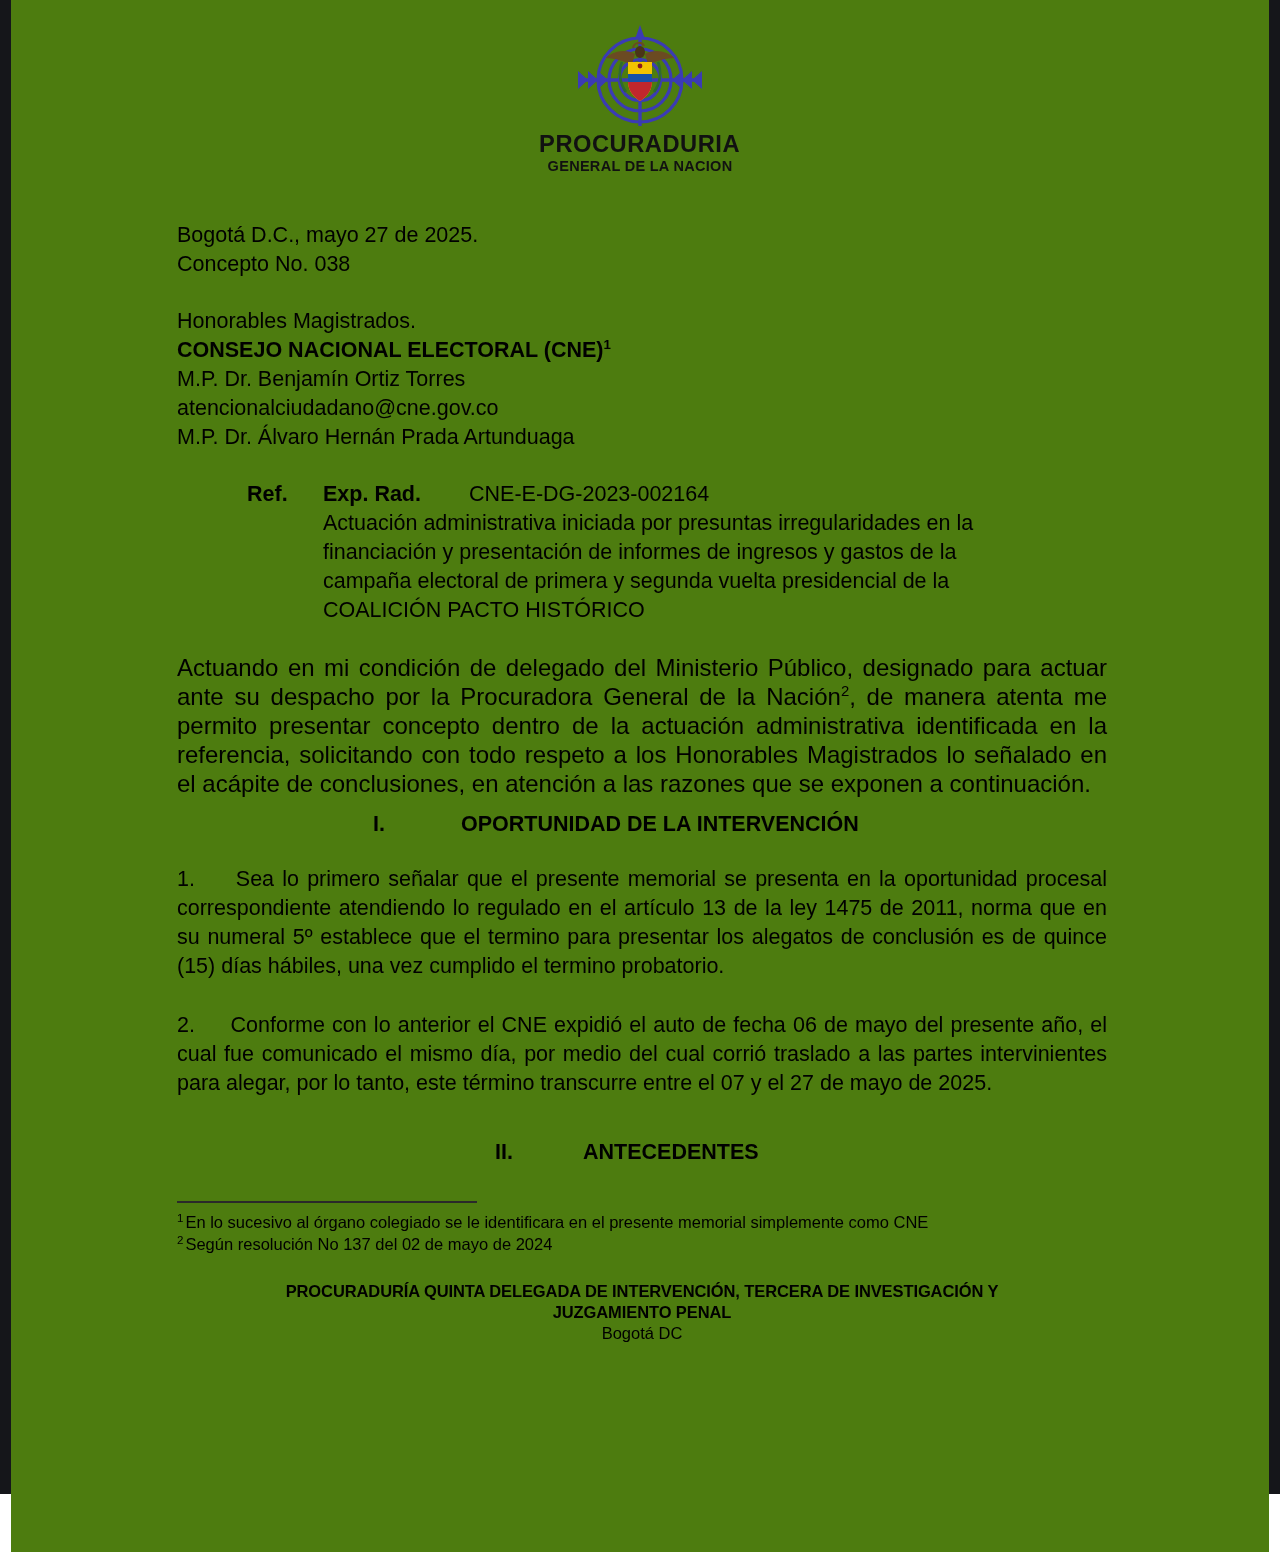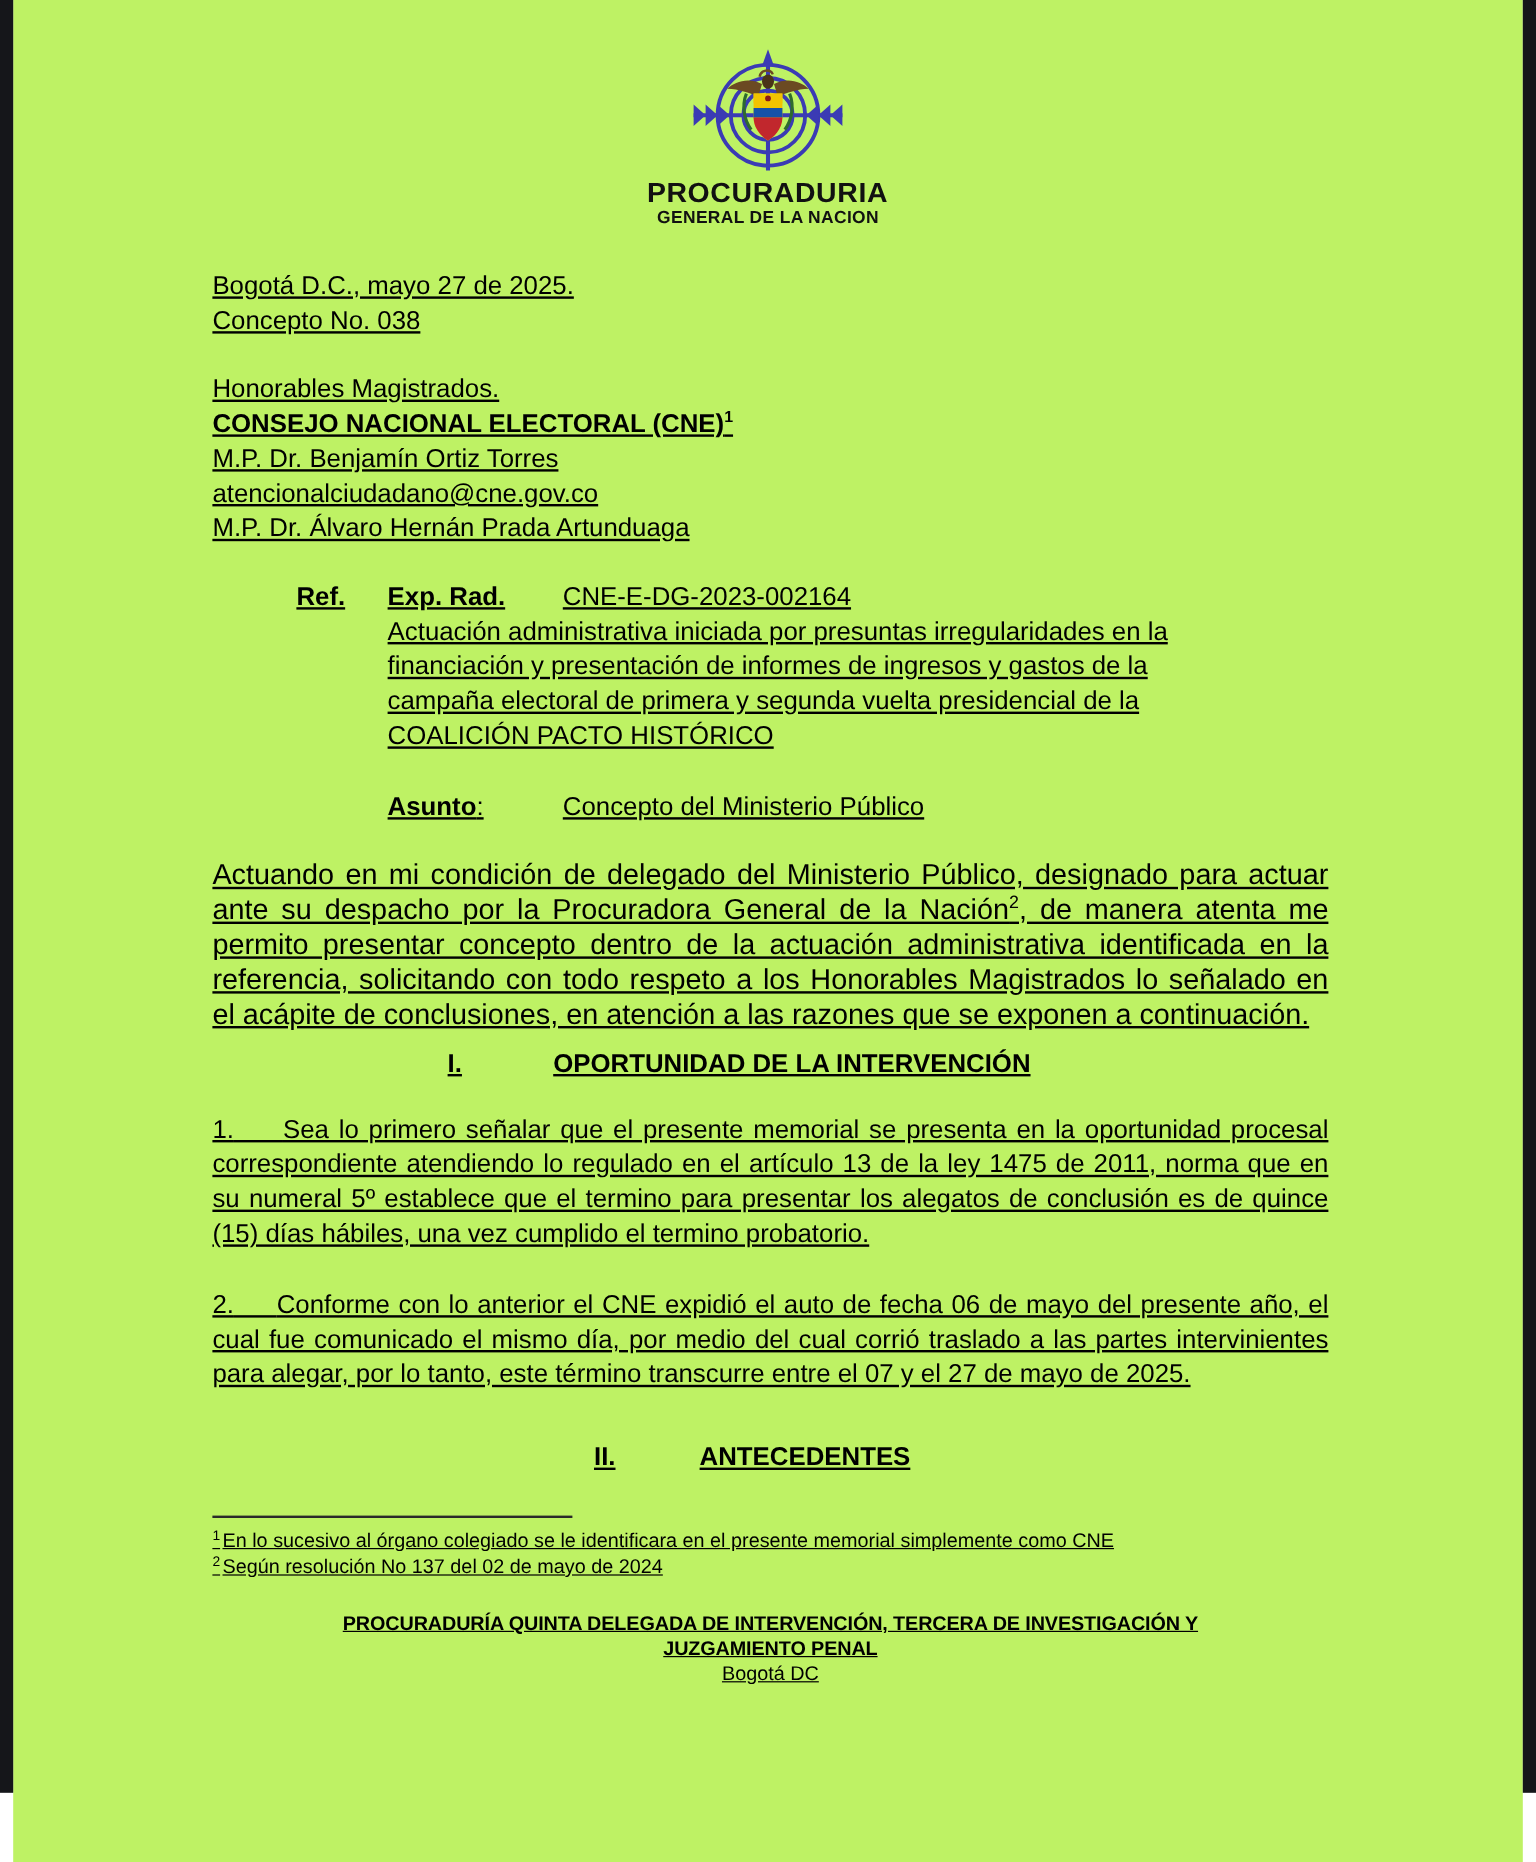--- a/index.html
+++ b/index.html
@@ -28,22 +28,22 @@
   }
   .edge-strip.left  { left: 0; }
   .edge-strip.right { right: 0; }
 
   .page {
     position: absolute;
     left: 11px;
     right: 11px;
     top: 0;
     bottom: 0;
-    background: #bef264;
-    padding: 16px;
+    background: #4d7c0f;
+    padding: 0;
   }
 
   
   .masthead {
     width: 100%;
     text-align: center;
     padding-top: 22px;
   }
   .logo-block {
     display: inline-block;
@@ -69,24 +69,23 @@
     transform: scaleX(1.03);
   }
   .logo-word.secondary {
     font-size: 14.5px;
     margin-top: 3px;
     letter-spacing: 0.3px;
   }
 
   
   .content {
-    margin: 3px auto;
+    margin: 16px auto;
     width: 930px;
     padding-left: 4px;
-    text-decoration: underline;
   }
   .tline {
     font-size: 21.5px;
     line-height: 29px;
     white-space: pre-wrap;
   }
   .tline.bold { font-weight: bold; }
   .addr-block { margin-top: 28px; }
 
   sup {
@@ -299,24 +298,20 @@
         <div class="ref-lbl2">Exp. Rad.</div>
         <div class="ref-val">CNE-E-DG-2023-002164</div>
       </div>
       <div class="ref-body">
         <div style="text-align:justify">Actuación administrativa iniciada por presuntas irregularidades en la</div>
         <div style="text-align:justify">financiación y presentación de informes de ingresos y gastos de la</div>
         <div style="text-align:justify">campaña electoral de primera y segunda vuelta presidencial de la</div>
         <div>COALICIÓN PACTO HISTÓRICO</div>
       </div>
 
-      <div class="asunto-row">
-        <div class="asunto-lbl"><span>Asunto</span><span style="font-weight:normal">:</span></div>
-        <div class="asunto-val">Concepto del Ministerio Público</div>
-      </div>
     </div>
 
     <div class="para"><span>Actuando en mi condición de delegado del Ministerio Público, designado para actuar ante su despacho por la Procuradora General de la Nación</span><sup>2</sup><span>, de manera atenta me permito presentar concepto dentro de la actuación administrativa identificada en la referencia, solicitando con todo respeto a los Honorables Magistrados lo señalado en el acápite de conclusiones, en atención a las razones que se exponen a continuación.</span></div>
 
     <div class="section-heading sh-i">
       <span class="numeral">I.</span>
       <span>OPORTUNIDAD DE LA INTERVENCIÓN</span>
     </div>
 
     <div class="numbered"><span class="num">1.</span><span>&nbsp;&nbsp;&nbsp;&nbsp;&nbsp;</span><span>Sea lo primero señalar que el presente memorial se presenta en la oportunidad procesal correspondiente atendiendo lo regulado en el artículo 13 de la ley 1475 de 2011, norma que en su numeral 5º establece que el termino para presentar los alegatos de conclusión es de quince (15) días hábiles, una vez cumplido el termino probatorio.</span></div>

